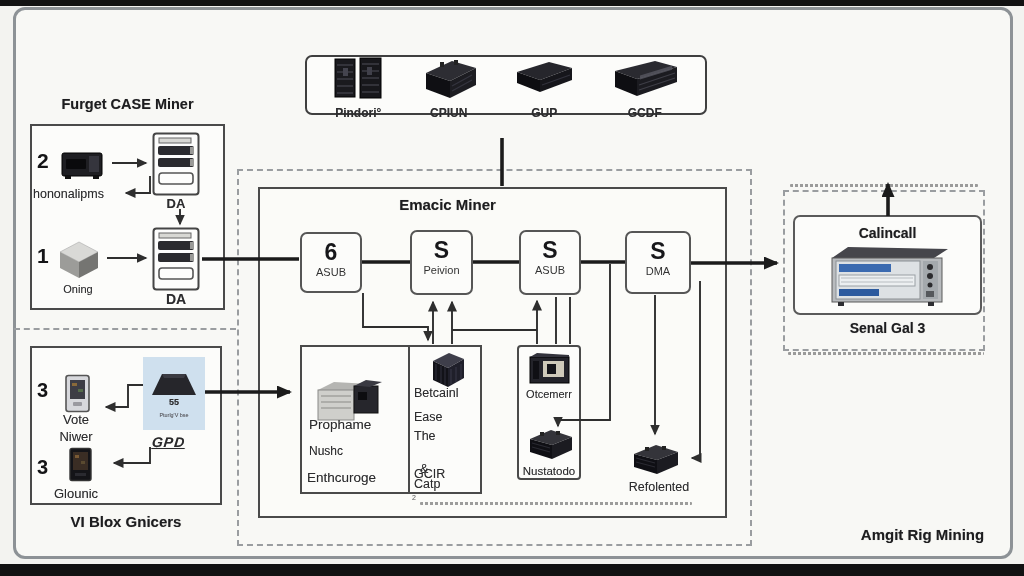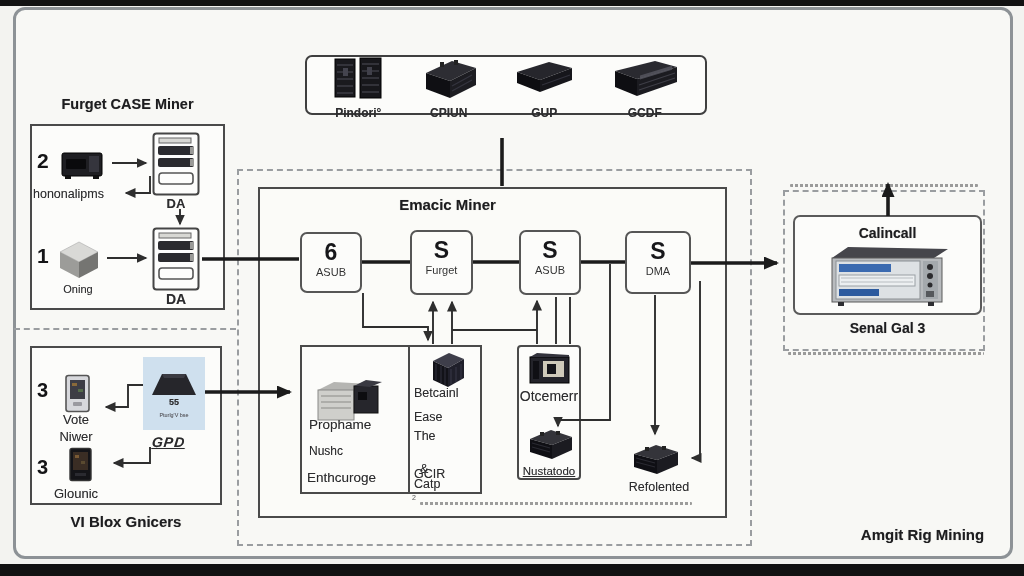--- a/index.html
+++ b/index.html
@@ -166,21 +166,21 @@
 
   <div class="box" style="left:258px;top:187px;width:469px;height:331px;background:#fbfbf8;"></div>
   <div class="ttl" style="left:258px;top:196px;width:379px;font-size:15px;">Emacic Miner</div>
 
   <div class="node" style="left:300px;top:232px;width:62px;height:61px;">
     <div class="ltr">6</div>
     <div class="nm">ASUB</div>
   </div>
   <div class="node" style="left:410px;top:230px;width:63px;height:65px;">
     <div class="ltr">S</div>
-    <div class="nm">Furget</div>
+    <div class="nm">Peivion</div>
   </div>
   <div class="node" style="left:519px;top:230px;width:62px;height:65px;">
     <div class="ltr">S</div>
     <div class="nm">ASUB</div>
   </div>
   <div class="node" style="left:625px;top:231px;width:66px;height:63px;">
     <div class="ltr">S</div>
     <div class="nm">DMA</div>
   </div>
 
@@ -214,30 +214,30 @@
   <div class="lbl" style="left:414px;top:477px;font-size:12.5px;">Catp</div>
 
   <div class="box" style="left:517px;top:345px;width:64px;height:135px;border-radius:4px;"></div>
   <svg style="position:absolute;left:527px;top:350px;" width="46" height="38" viewBox="0 0 46 38">
     <rect x="3" y="7" width="39" height="26" fill="#23232a" stroke="#000"></rect>
     <polygon points="3,7 10,3 42,5 42,7" fill="#33333c"></polygon>
     <rect x="16" y="11" width="21" height="16" fill="#cfcaba"></rect>
     <rect x="20" y="14" width="9" height="10" fill="#15151a"></rect>
     <rect x="6" y="11" width="6" height="18" fill="#0f0f14"></rect>
   </svg>
-  <div class="lbl cc" style="left:515px;top:388px;width:68px;font-size:14px;">Otcemerr</div>
+  <div class="lbl cc" style="left:515px;top:388px;width:68px;font-size:11px;">Otcemerr</div>
   <svg style="position:absolute;left:526px;top:426px;" width="48" height="38" viewBox="0 0 48 38">
     <polygon points="4,13 25,4 46,11 26,19" fill="#34343a"></polygon>
     <polygon points="4,13 26,19 26,33 4,26" fill="#0f0f14"></polygon>
     <polygon points="26,19 46,11 46,24 26,33" fill="#1b1b21"></polygon>
     <rect x="14" y="6" width="4" height="4" fill="#222"></rect>
       <rect x="30" y="5" width="4" height="4" fill="#222"></rect>
     <path d="M6 17 L24 22 M6 21 L24 26" stroke="#2a2a32" stroke-width="1.1"></path>
   </svg>
-  <div class="lbl cc" style="left:513px;top:465px;width:72px;font-size:11.5px;text-decoration:underline;">Nustatodo</div>
+  <div class="lbl cc" style="left:513px;top:465px;width:72px;font-size:11.5px;">Nustatodo</div>
 
   <svg style="position:absolute;left:630px;top:441px;" width="50" height="38" viewBox="0 0 50 38">
     <polygon points="4,13 26,4 48,11 27,19" fill="#34343a"></polygon>
     <polygon points="4,13 27,19 27,33 4,26" fill="#0f0f14"></polygon>
     <polygon points="27,19 48,11 48,24 27,33" fill="#1b1b21"></polygon>
     <rect x="15" y="6" width="4" height="4" fill="#222"></rect>
       <rect x="32" y="5" width="4" height="4" fill="#222"></rect>
     <path d="M6 17 L25 22 M6 21 L25 26" stroke="#2a2a32" stroke-width="1.1"></path>
   </svg>
   <div class="lbl cc" style="left:614px;top:480px;width:90px;font-size:12.5px;">Refolented</div>

